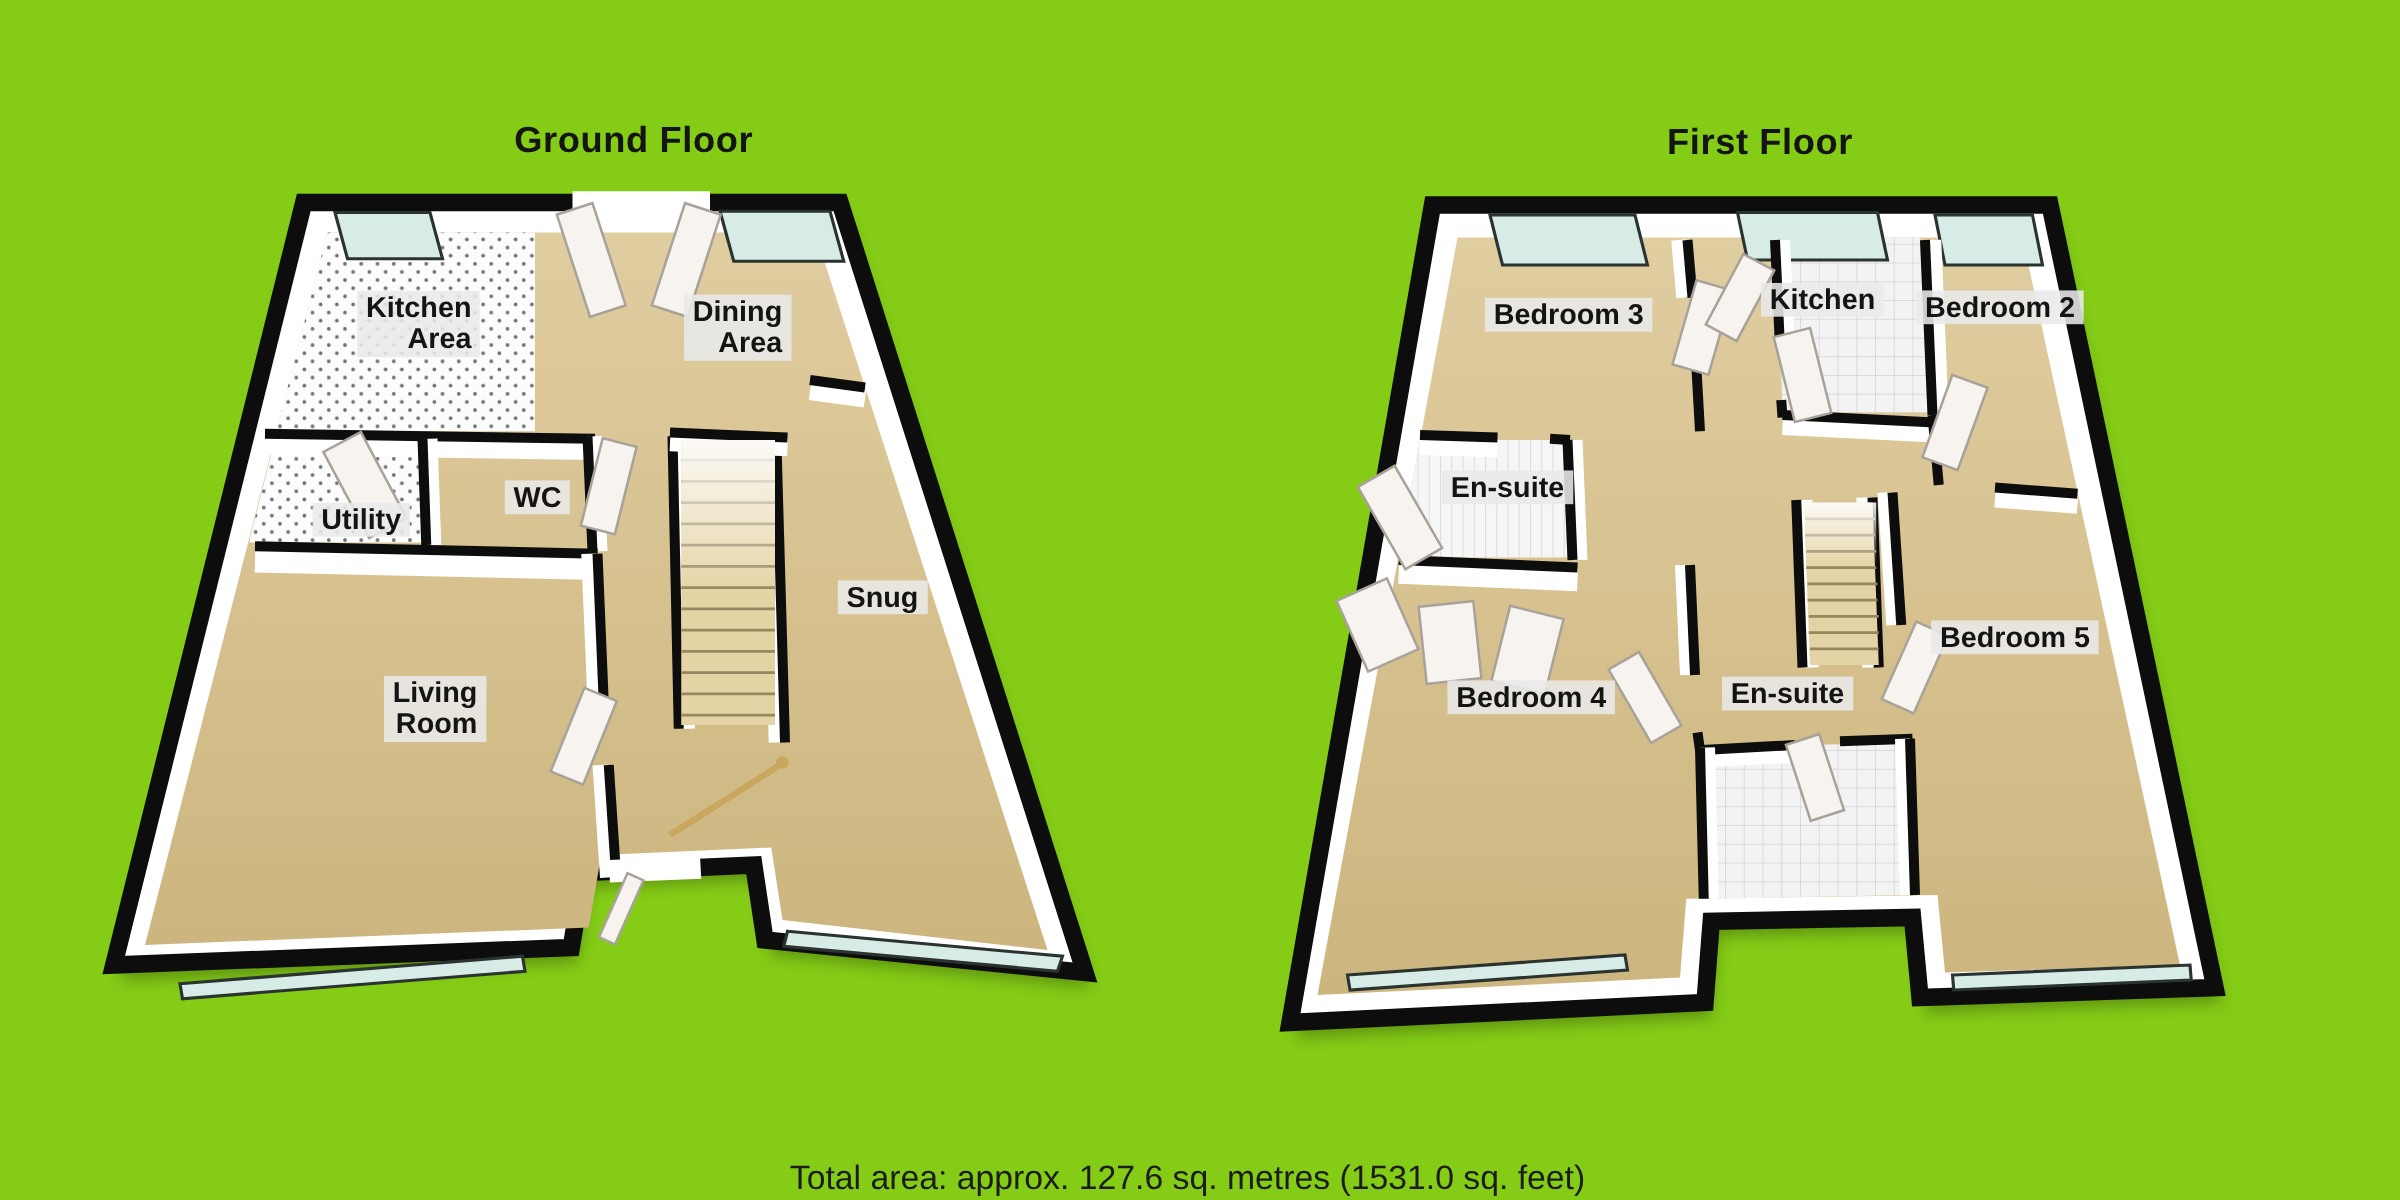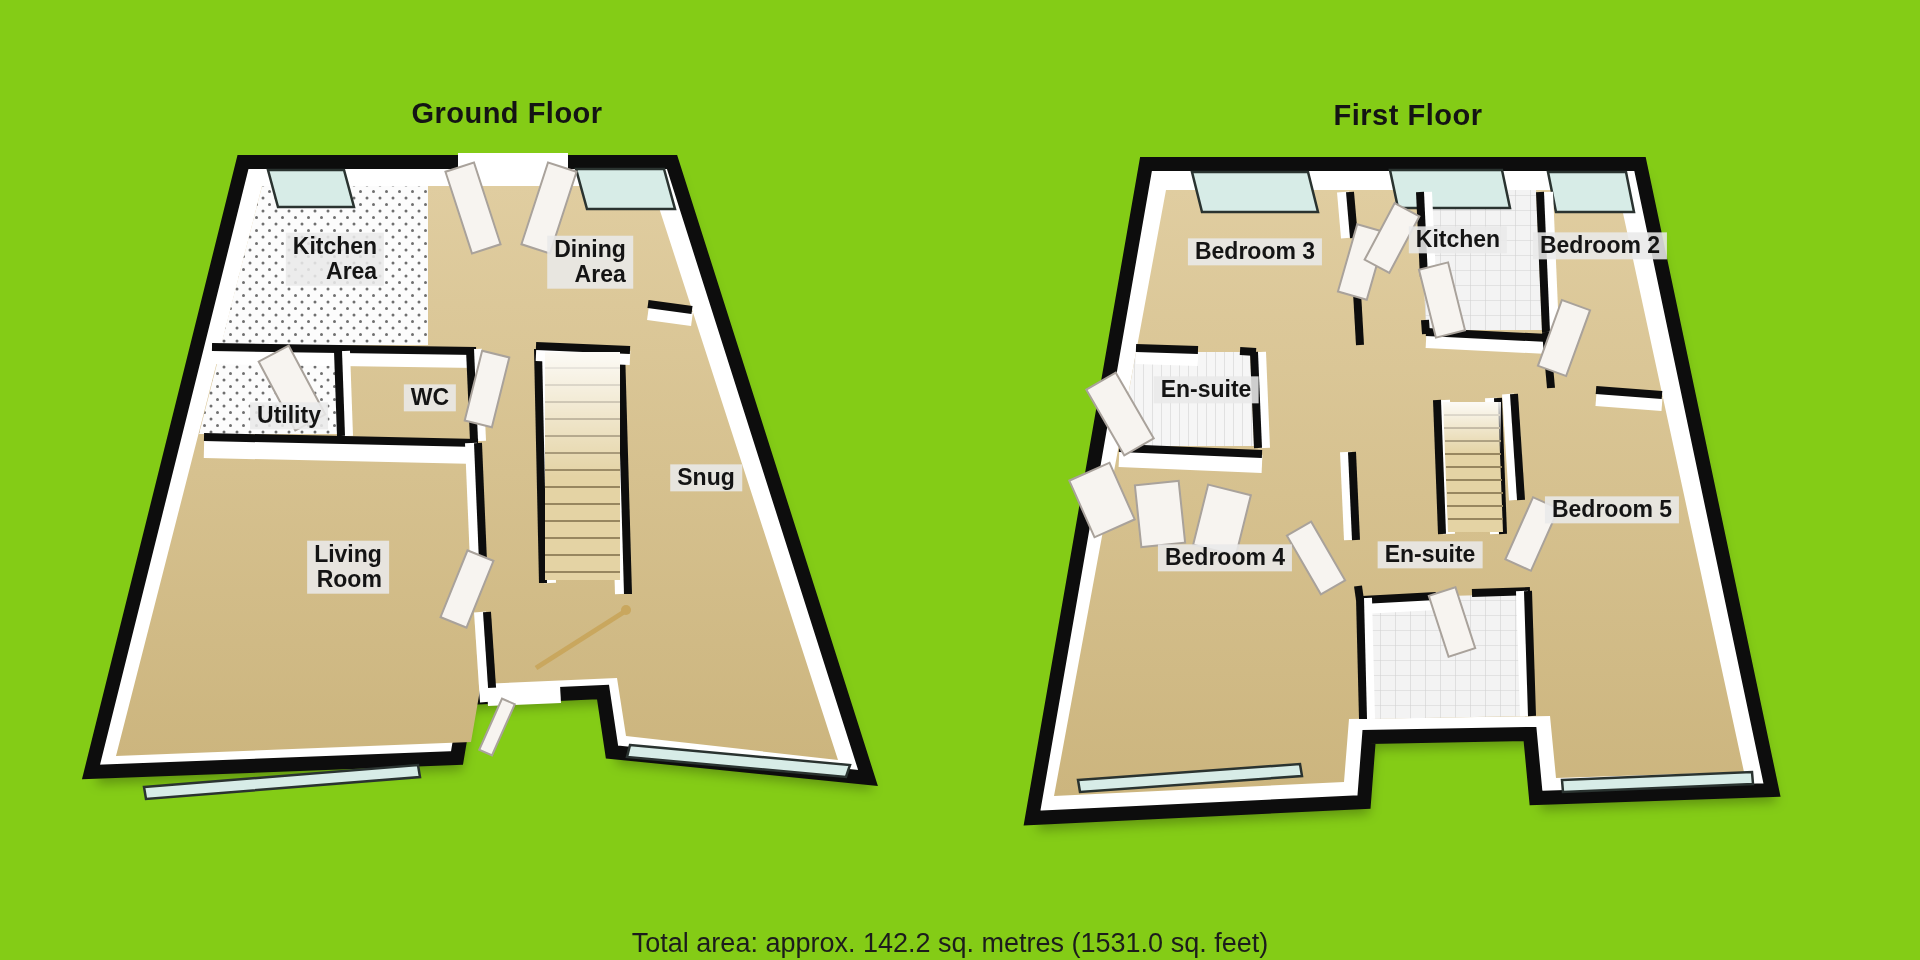--- a/index.html
+++ b/index.html
@@ -236,14 +236,14 @@
   <div class="room-label" style="left:706px;top:478px;">Snug</div>
 
   <div class="room-label" style="left:1255px;top:252px;">Bedroom 3</div>
   <div class="room-label" style="left:1458px;top:240px;">Kitchen</div>
   <div class="room-label" style="left:1600px;top:246px;">Bedroom 2</div>
   <div class="room-label" style="left:1206px;top:390px;">En-suite</div>
   <div class="room-label" style="left:1225px;top:558px;">Bedroom 4</div>
   <div class="room-label" style="left:1430px;top:555px;">En-suite</div>
   <div class="room-label" style="left:1612px;top:510px;">Bedroom 5</div>
 
-  <div class="caption" style="left:950px;top:943px;">Total area: approx. 142.2 sq. metres (1531.0 sq. feet)</div>
+  <div class="caption" style="left:950px;top:943px;">Total area: approx. 127.6 sq. metres (1531.0 sq. feet)</div>
 </div>
 
 </body></html>

